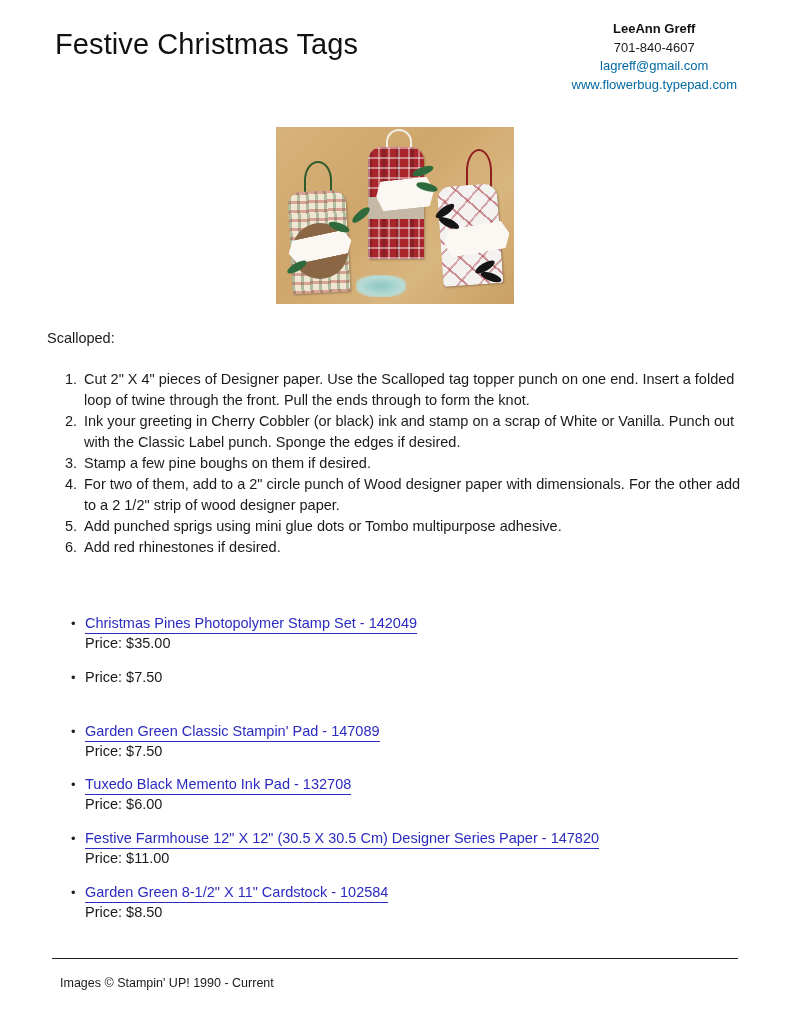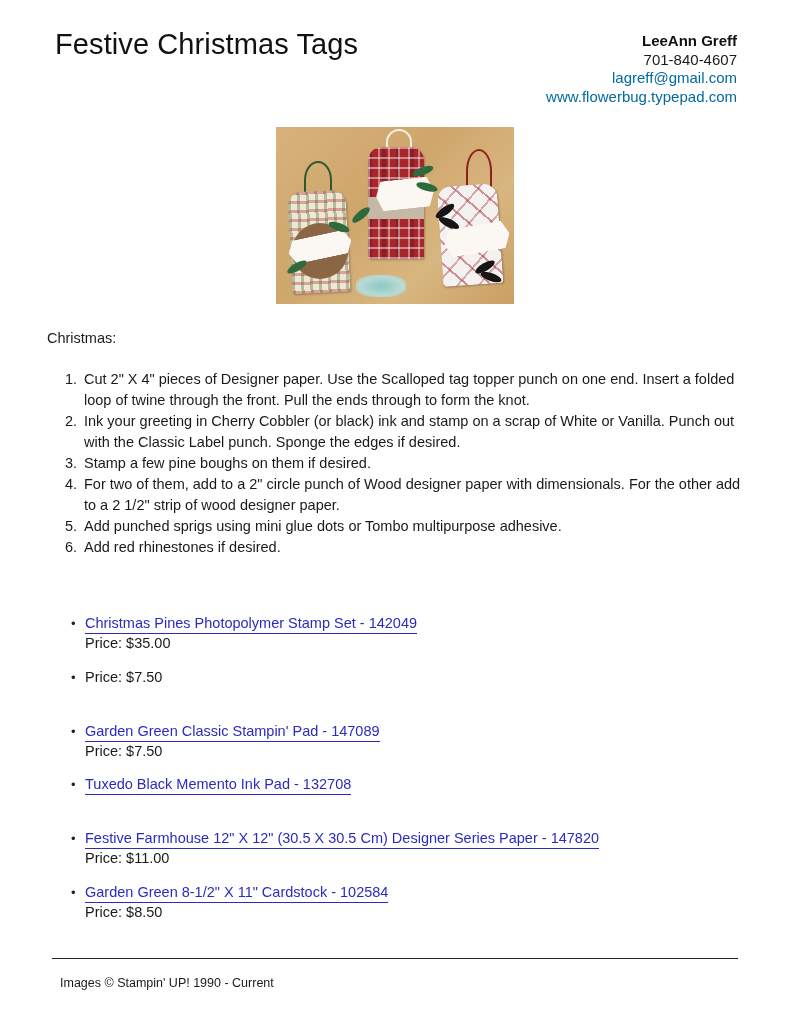--- a/index.html
+++ b/index.html
@@ -7,22 +7,22 @@
     width: 791px; height: 1024px; position: relative; overflow: hidden;
     font-family: "Liberation Sans", sans-serif; color: #1a1a1a;
   }
   .title {
     position: absolute; left: 55px; top: 28px;
     font-size: 29px; font-weight: normal; color: #111;
     letter-spacing: 0.1px;
     text-align: right;
   }
   .contact {
-    position: absolute; right: 54px; top: 32px; text-align: right;
-    font-size: 15px; line-height: 18.5px;
+    position: absolute; right: 54px; top: 20px; text-align: center;
+    font-size: 13px; line-height: 18.5px;
   }
   .contact .name { font-weight: bold; color: #111; }
   .contact a { color: #0369a1; }
   .photo {
     position: absolute; left: 276px; top: 127px; width: 238px; height: 177px;
     background: linear-gradient(135deg, #d7b27a 0%, #cfa66c 40%, #d8b67f 70%, #c99f64 100%);
     overflow: hidden;
   }
   .tag { position: absolute; border-radius: 14px 14px 2px 2px; box-shadow: 1px 1px 2px rgba(0,0,0,0.25); }
   .tag1 {
@@ -124,21 +124,21 @@
   <div class="sprig g" style="left:74px;top:84px;transform:rotate(-40deg);"></div>
   <div class="sprig g" style="left:136px;top:40px;transform:rotate(-20deg);"></div>
   <div class="sprig g" style="left:140px;top:56px;transform:rotate(15deg);"></div>
   <div class="sprig k" style="left:158px;top:80px;transform:rotate(-35deg);"></div>
   <div class="sprig k" style="left:162px;top:92px;transform:rotate(25deg);"></div>
   <div class="sprig k" style="left:198px;top:136px;transform:rotate(-30deg);"></div>
   <div class="sprig k" style="left:204px;top:146px;transform:rotate(20deg);"></div>
   <div class="logo" title="LeeAnn Greff"></div>
 </div>
 
-<div class="directions-label">Christmas:</div>
+<div class="directions-label">Scalloped:</div>
 
 <ol class="steps">
   <li><span class="num">1.</span><span>Cut 2" X 4" pieces of Designer paper.  Use the Scalloped tag topper punch on one end.  Insert a folded loop of twine through the front.   Pull the ends through to form the knot.</span></li>
   <li><span class="num">2.</span><span>Ink your greeting in Cherry Cobbler (or black) ink and stamp on a scrap of White or Vanilla. Punch out with the Classic Label punch.  Sponge the edges if desired.</span></li>
   <li><span class="num">3.</span><span>Stamp a few pine boughs on them if desired.</span></li>
   <li><span class="num">4.</span><span>For two of them, add to a 2" circle punch of Wood designer paper with dimensionals.  For the other add to a 2 1/2" strip of wood designer paper.</span></li>
   <li><span class="num">5.</span><span>Add punched sprigs using mini glue dots or Tombo multipurpose adhesive.</span></li>
   <li><span class="num">6.</span><span>Add red rhinestones if desired.</span></li>
 </ol>
 
@@ -153,20 +153,21 @@
     <span class="price">Price: $7.50</span>
   </li>
   <li>
     <span class="bullet">•</span>
     <a>Garden Green Classic Stampin' Pad - 147089</a>
     <span class="price">Price: $7.50</span>
   </li>
   <li>
     <span class="bullet">•</span>
     <a>Tuxedo Black Memento Ink Pad - 132708</a>
+    <span class="price">Price: $6.00</span>
   </li>
   <li>
     <span class="bullet">•</span>
     <a>Festive Farmhouse 12" X 12" (30.5 X 30.5 Cm) Designer Series Paper - 147820</a>
     <span class="price">Price: $11.00</span>
   </li>
   <li>
     <span class="bullet">•</span>
     <a>Garden Green 8-1/2" X 11" Cardstock - 102584</a>
     <span class="price">Price: $8.50</span>

